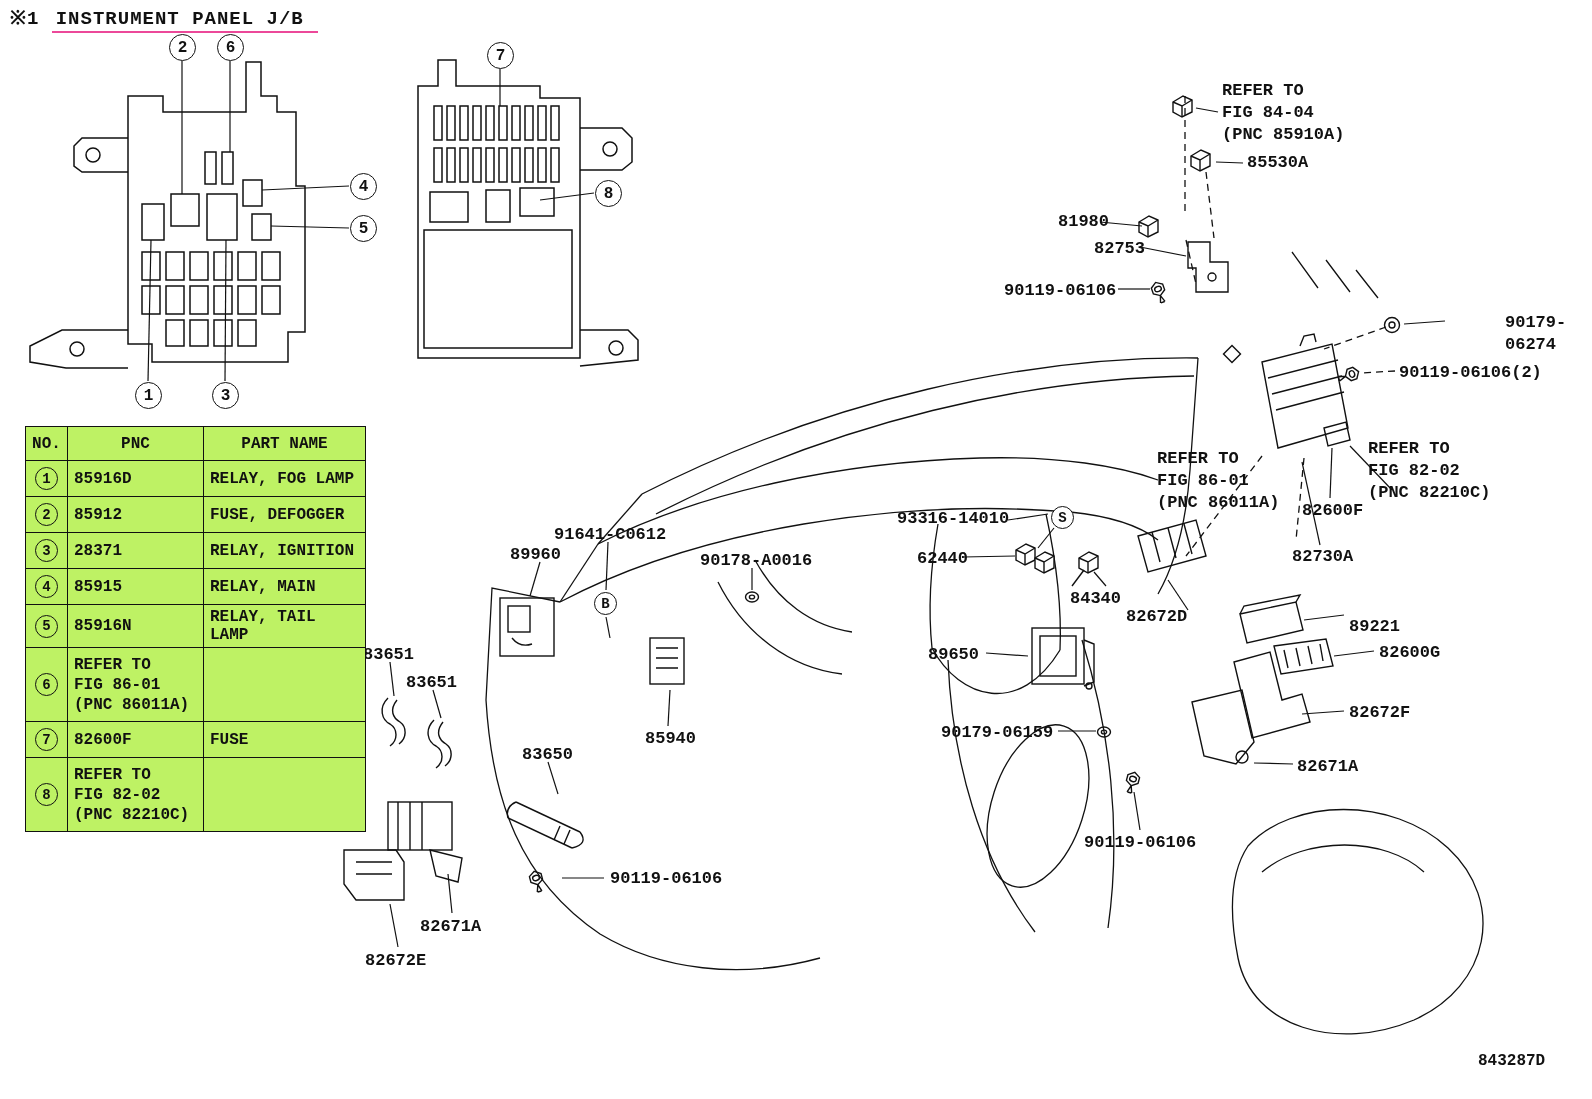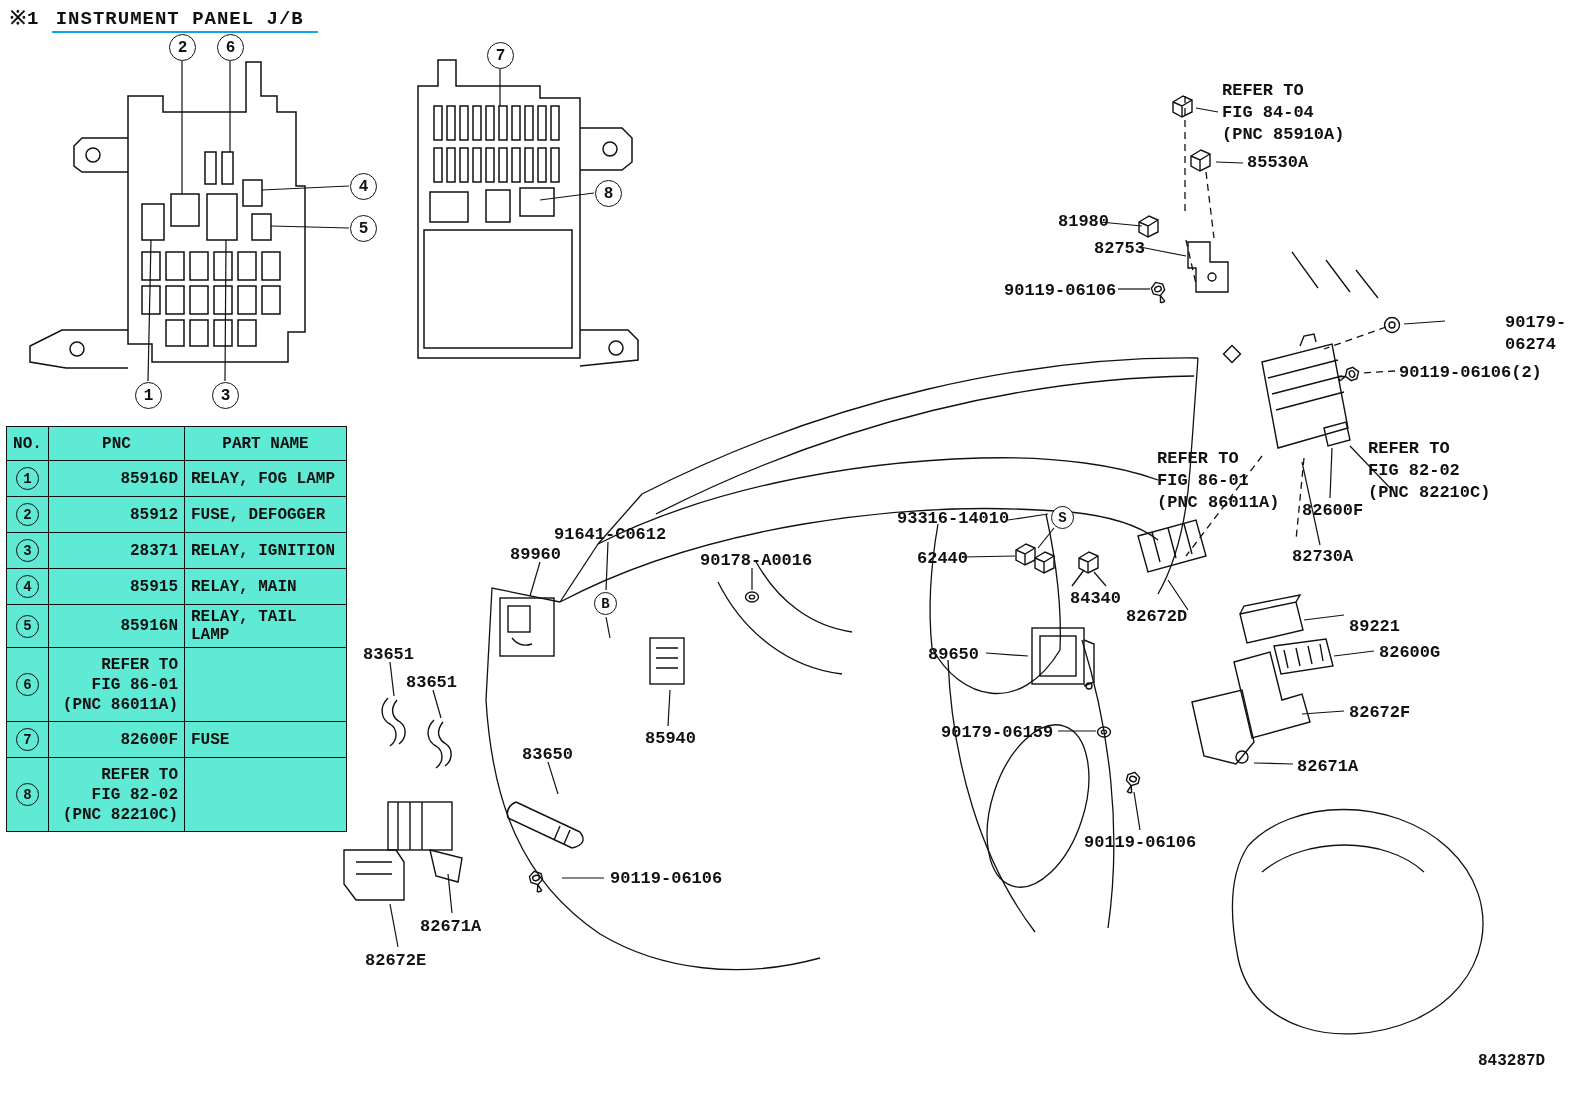--- a/index.html
+++ b/index.html
@@ -11,52 +11,52 @@
     color:#111;
     overflow:hidden;
   }
   svg#artwork { position:absolute; left:0; top:0; }
 
   .page-title {
     position:absolute; left:10px; top:4px;
     font-size:19px; font-weight:700; letter-spacing:1px;
     white-space:nowrap;
   }
-  .page-title .und { border-bottom:2px solid #0ea5e9; padding:0 14px 1px 4px;text-align:center; }
+  .page-title .und { border-bottom:2px solid #ec4899; padding:0 14px 1px 4px;text-align:center; }
 
   .lbl {
     position:absolute;
     font-weight:700; font-size:17px; line-height:1.3;
     white-space:pre-line; letter-spacing:0;
   }
   .doc-code { position:absolute; left:1478px; top:1052px; font-size:16px; font-weight:600; }
 
   .callout {
     position:absolute; width:27px; height:27px;
     border:1.8px solid #111; border-radius:50%;
     display:flex; align-items:center; justify-content:center;
     font-size:16px; font-weight:700; background:#fff; z-index:3;
   }
   .callout.sm { width:23px; height:23px; font-size:14px; }
 
   table.parts-table {
-    position:absolute; left:6px; top:426px;
-    border-collapse:collapse; background:#5eead4; z-index:2;
+    position:absolute; left:25px; top:426px;
+    border-collapse:collapse; background:#bef264; z-index:2;
   }
   .parts-table th, .parts-table td {
     border:1.8px solid #111;
     font-size:16px; font-weight:700;
     padding:3px 6px; vertical-align:middle;
     font-family:"Liberation Mono","DejaVu Sans Mono",monospace;
   }
   .parts-table th { text-align:center; font-weight:700; height:34px; }
   .col-no { width:42px; text-align:center; }
   .col-pnc { width:136px; text-align:left;margin-left:36px; }
   .col-name { width:162px; text-align:left; }
-  .parts-table td.col-pnc { white-space:pre-line; line-height:1.25;text-align:right; }
+  .parts-table td.col-pnc { white-space:pre-line; line-height:1.25; }
   .parts-table tr.std td { height:36px; }
   .parts-table tr.tall td { height:74px; }
   .circle-num {
     width:23px; height:23px; margin:0 auto;
     border:1.6px solid #111; border-radius:50%;
     display:flex; align-items:center; justify-content:center;
     font-size:14px; font-weight:700;
   }
 </style>
 </head>

